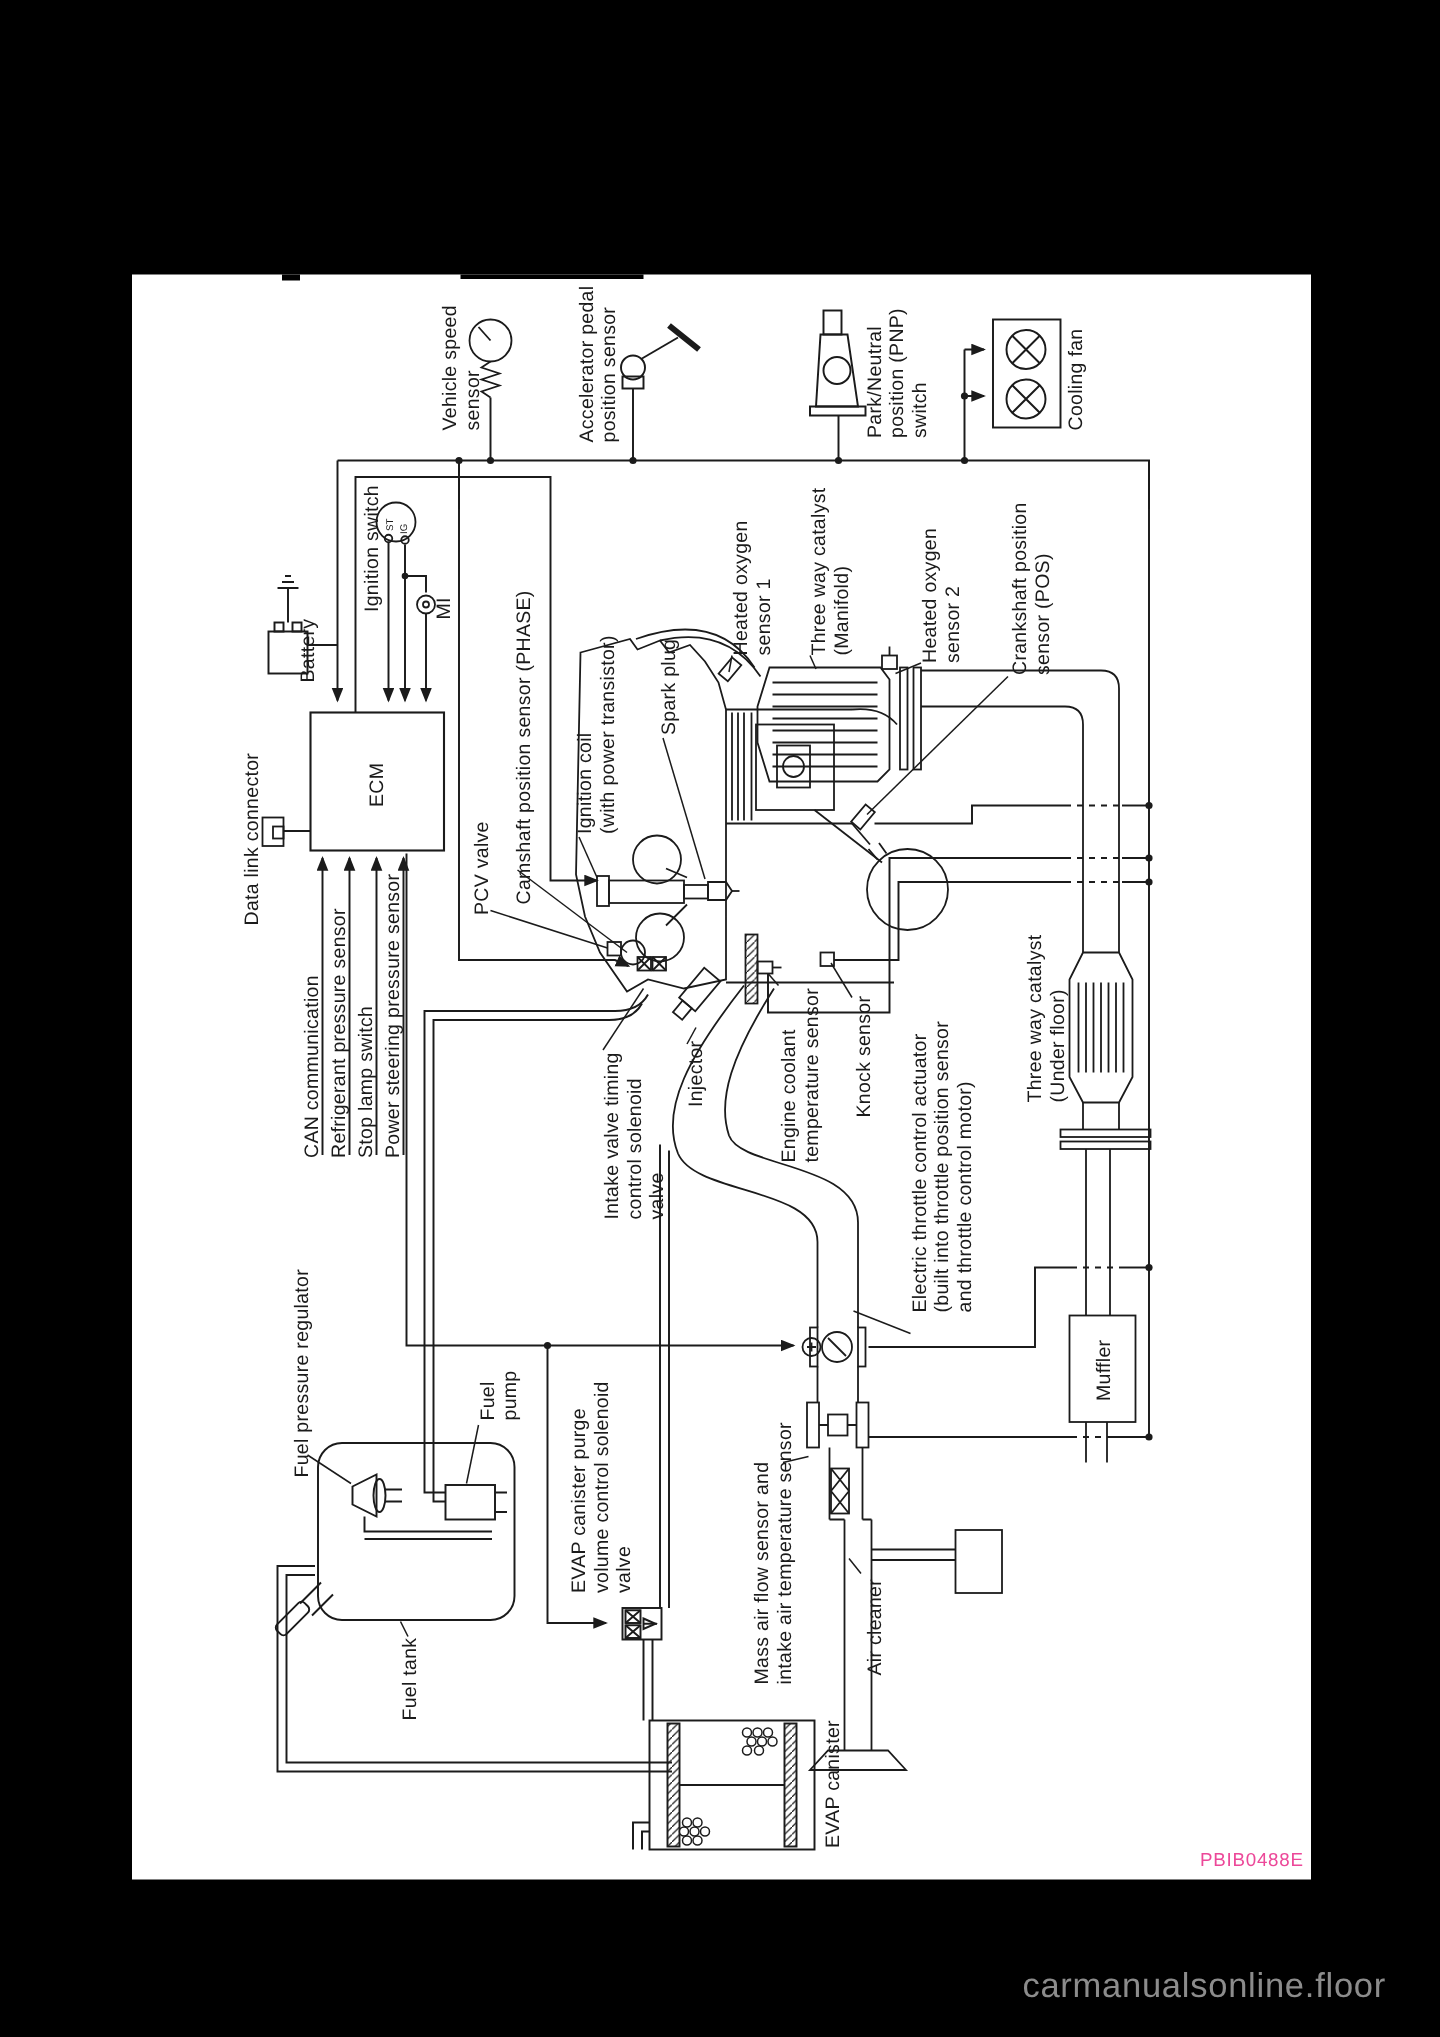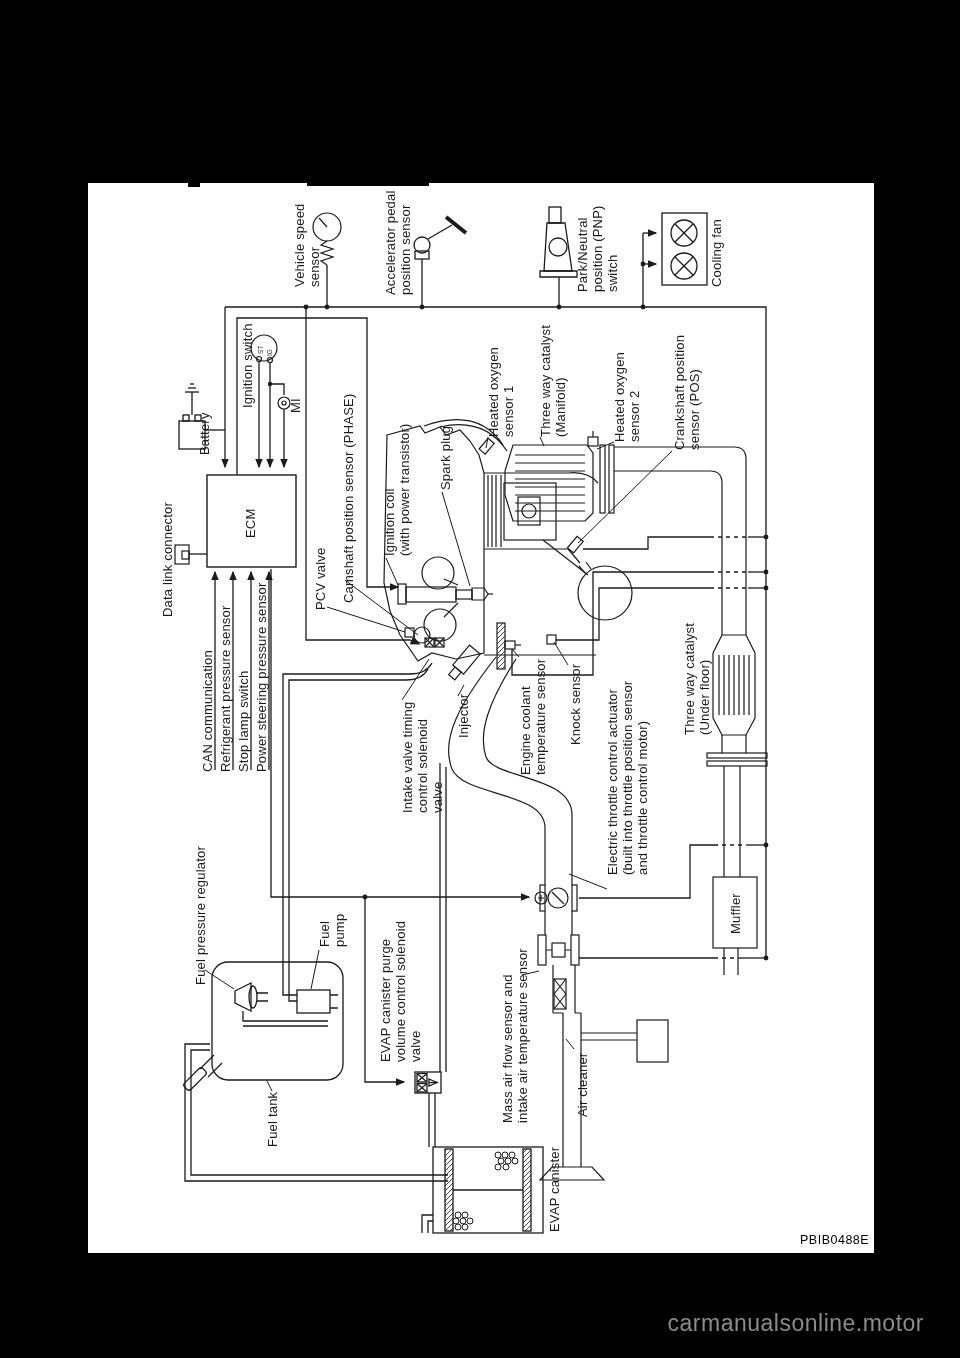--- a/index.html
+++ b/index.html
@@ -5,21 +5,21 @@
   html,body{margin:0;padding:0;background:#000;}
   #page{position:relative;width:960px;height:1358px;background:#000;overflow:hidden;
         font-family:"Liberation Sans",sans-serif;}
   #paper{position:absolute;left:88px;top:183px;width:786px;height:1070px;background:#fff;}
   #paper svg{position:absolute;left:0;top:0;}
   .vlabel{position:absolute;transform-origin:0 100%;transform:rotate(-90deg);
           white-space:pre;font:13px/15px "Liberation Sans",sans-serif;color:#1b1b1b;
           letter-spacing:.2px;}
   .tlabel{position:absolute;transform-origin:0 100%;transform:rotate(-90deg);
           white-space:pre;font:6.5px/7px "Liberation Sans",sans-serif;color:#1b1b1b;}
-  .hlabel{position:absolute;font:12.5px/14px "Liberation Sans",sans-serif;color:#000000;
+  .hlabel{position:absolute;font:12.5px/14px "Liberation Sans",sans-serif;color:#ec4899;
           letter-spacing:.5px;}
   #watermark{position:absolute;right:36px;top:1310px;font:23px/26px "Liberation Sans",sans-serif;
              color:#8c8c8c;letter-spacing:.5px;}
   .scanmark{position:absolute;background:#000;}
 </style>
 </head>
 <body>
 
 <div id="page">
 
@@ -430,14 +430,14 @@
     <div class="vlabel" style="left:442px;bottom:130px;">Mass air flow sensor and
 intake air temperature sensor</div>
     <div class="vlabel" style="left:502px;bottom:136px;">Air cleaner</div>
     <div class="vlabel" style="left:474px;bottom:21px;">EVAP canister</div>
     <div class="tlabel" style="left:176px;bottom:899px;">ST</div>
     <div class="tlabel" style="left:185px;bottom:897px;">IG</div>
 
     <div class="hlabel" style="left:712px;top:1050px;">PBIB0488E</div>
   </div>
 
-  <div id="watermark">carmanualsonline.motor</div>
+  <div id="watermark">carmanualsonline.floor</div>
 </div>
 
 </body></html>

